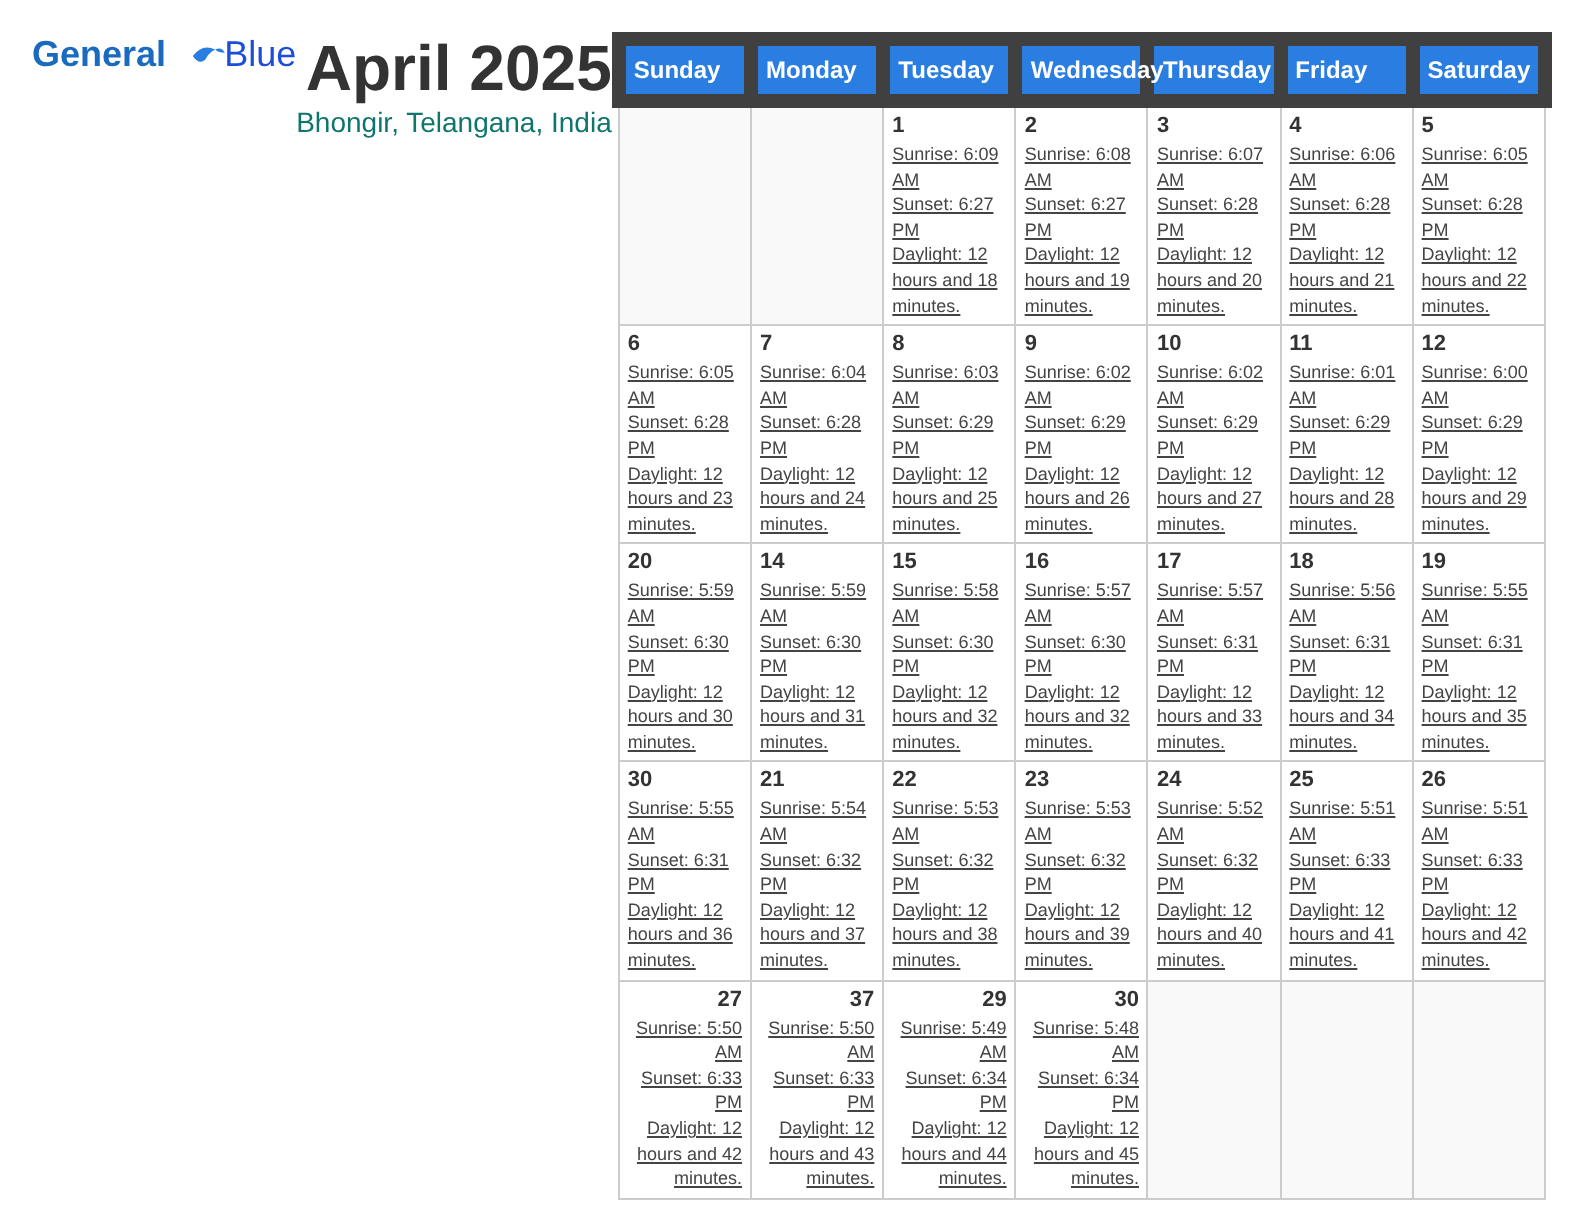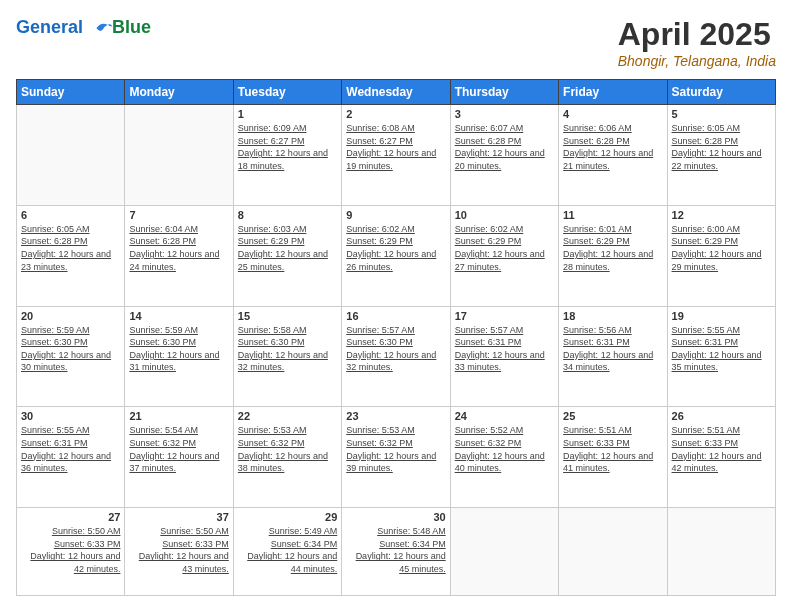--- a/index.html
+++ b/index.html
@@ -8,65 +8,64 @@
       height: 612px;
       font-family: Arial, sans-serif;
       background: #fff;
       overflow: hidden;
     }
     .page {
       width: 792px;
       height: 612px;
       padding: 16px;
       display: flex;
-      flex-direction: column;
+      flex-direction: row;
     }
     .header {
       display: flex;
       justify-content: space-between;
       align-items: flex-start;
       margin-bottom: 10px;
     }
     .logo {
       display: flex;
       align-items: center;
     }
     .logo-icon {
       width: 24px;
       height: 24px;
       margin-left: 2px;
     }
     .title-block {
-      text-align: left;
+      text-align: right;
     }
     .month-title {
       font-size: 32px;
       font-weight: bold;
       color: #333;
     }
     .subtitle {
       font-size: 14px;
-      color: #a16207;
-      font-style: italic;
+      color: #0f766e;
     }
     .calendar {
       flex: 1;
       border: 1px solid #ccc;
       border-collapse: collapse;
       width: 100%;
       table-layout: fixed;
     }
     .calendar th {
       background: #2a7de1;
       color: #fff;
       font-size: 12px;
       font-weight: bold;
       padding: 5px 4px;
       text-align: left;
-      border: 1px solid #404040;
+      border: 7px solid #404040;
     }
     .calendar td {
       border: 1px solid #ccc;
       vertical-align: top;
       padding: 3px 4px;
       font-size: 9.5px;
       color: #333;
       height: 82px;
     }
     .calendar td.empty {
@@ -98,21 +97,21 @@
     <div class="logo">
       <div>
         <div style="display:flex;align-items:center;">
           <div style="font-size:18px;font-weight:bold;color:#333;line-height:1.1;">
             <span style="color:#1a6bbf;">General</span>
             <svg class="logo-icon" viewBox="0 0 30 24" style="display:inline-block;vertical-align:middle;margin-left:2px;">
               <path d="M8 12 Q14 4 22 8 Q18 10 16 14 Q12 18 8 12Z" fill="#2a7de1"></path>
               <path d="M22 8 Q26 6 28 10 Q24 10 22 8Z" fill="#2a7de1"></path>
             </svg>
           </div>
-          <div style="font-size:18px;font-weight:bold;color:#15803d;line-height:1.1;margin-left:-2px;">Blue</div>
+          <div style="font-size:18px;font-weight:normal;color:#1d4ed8;line-height:1.1;margin-left:-2px;">Blue</div>
         </div>
       </div>
     </div>
     <div class="title-block">
       <div class="month-title">April 2025</div>
       <div class="subtitle">Bhongir, Telangana, India</div>
     </div>
   </div>
 
   <table class="calendar">

